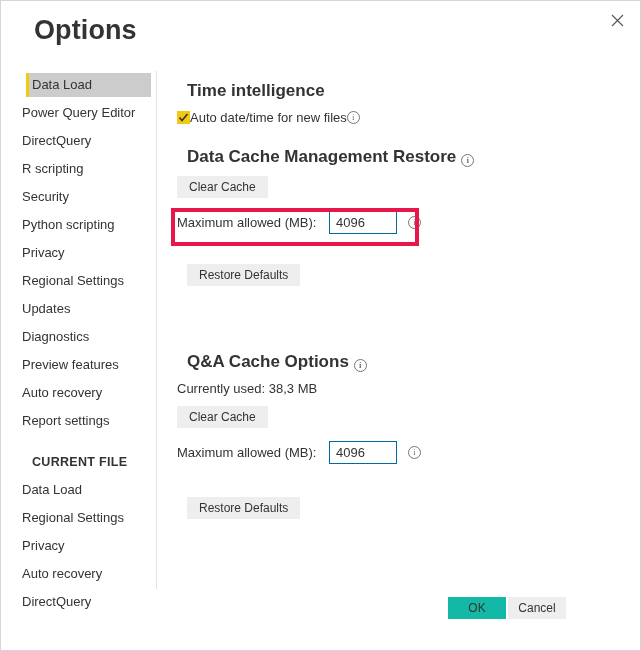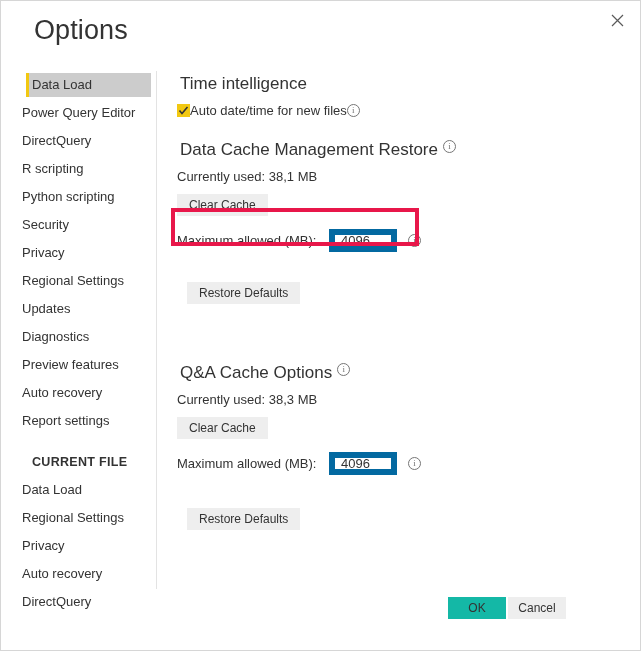--- a/index.html
+++ b/index.html
@@ -27,21 +27,21 @@
     font-size: 15px;
     line-height: 1;
     cursor: pointer;
     user-select: none;
   }
   #close-btn svg { display: block; }
   #page-title {
     position: absolute;
     left: 33px; top: 14px;
     font-size: 27px;
-    font-weight: 400;
+    font-weight: 700;
     color: #333333;
     letter-spacing: 0.1px;
     text-align: right;
   }
   
   #sidebar {
     position: absolute;
     left: 0; top: 72px;
     width: 175px;
     height: 579px;
@@ -87,26 +87,26 @@
     background: #e3e3e3;
   }
   
   #main {
     position: absolute;
     left: 176px; top: 70px;
     width: 440px;
   }
   .section-head {
     font-size: 17px;
-    font-weight: 400;
+    font-weight: 700;
     color: #333333;
     display: flex;
-    align-items: flex-start;
+    align-items: flex-end;
     gap: 5px;
-    margin: 3px;
+    margin: 10px;
   }
   .body-text {
     font-size: 13px;
     color: #333333;
   }
   
   .checkbox-row { display: flex; align-items: center; }
   .checkbox {
     width: 13px; height: 13px;
     background: #f2c811;
@@ -139,21 +139,21 @@
     height: 22px;
     padding: 0 11px;
     font-family: "Liberation Sans", sans-serif;
     cursor: pointer;
     line-height: 20px;
   }
   
   .num-input {
     width: 68px;
     height: 23px;
-    border: 6px solid #0369a1;
+    border: 1px solid #0369a1;
     background: #ffffff;
     font-size: 13px;
     color: #333333;
     padding: 4px 6px;
     font-family: "Liberation Sans", sans-serif;
   }
   .max-row { display: flex; align-items: center; }
   .max-label { font-size: 13px; color: #333333; width: 152px; }
   .max-row .info-icon { margin-left: 11px; }
   
@@ -202,22 +202,22 @@
     </svg>
   </div>
 
   <div id="divider"></div>
 
   <nav id="sidebar">
     <div class="nav-item selected">Data Load</div>
     <div class="nav-item">Power Query Editor</div>
     <div class="nav-item">DirectQuery</div>
     <div class="nav-item">R scripting</div>
+    <div class="nav-item">Security</div>
     <div class="nav-item">Python scripting</div>
-    <div class="nav-item">Security</div>
     <div class="nav-item">Privacy</div>
     <div class="nav-item">Regional Settings</div>
     <div class="nav-item">Updates</div>
     <div class="nav-item">Diagnostics</div>
     <div class="nav-item">Preview features</div>
     <div class="nav-item">Auto recovery</div>
     <div class="nav-item">Report settings</div>
 
     <div class="nav-gap"></div>
 
@@ -244,21 +244,20 @@
       </span>
       <span class="body-text">Auto date/time for new files</span>
       <span class="info-icon">i</span>
     </div>
 
     
     <div class="section-head" style="margin-bottom:9px;">
       <span>Data Cache Management Restore</span>
       <span class="info-icon">i</span>
     </div>
-    <div class="body-text" style="margin-bottom:10px;">Currently used: 38,1 MB</div>
     <button class="gray-btn" style="margin-bottom:13px;">Clear Cache</button>
     <div class="max-row" style="margin-bottom:30px;">
       <span class="max-label">Maximum allowed (MB):</span>
       <input class="num-input" type="text" value="4096" style="">
       <span class="info-icon">i</span>
     </div>
     <button class="gray-btn" style="margin-left:10px; margin-bottom:56px;">Restore Defaults</button>
 
     
     <div class="section-head" style="margin-bottom:9px;">

